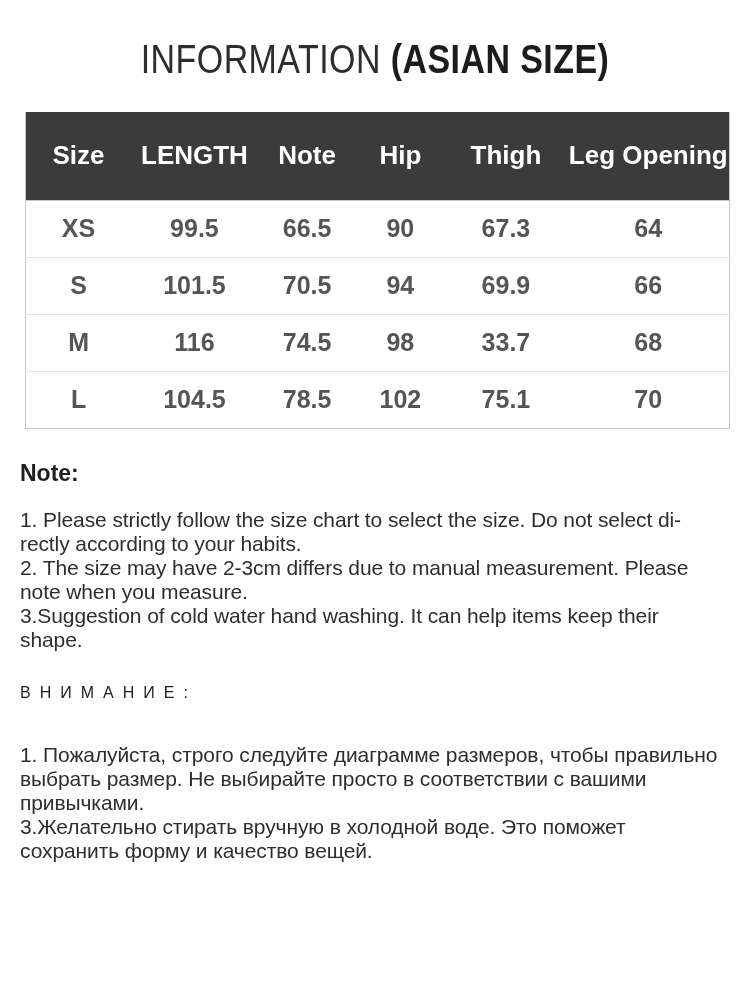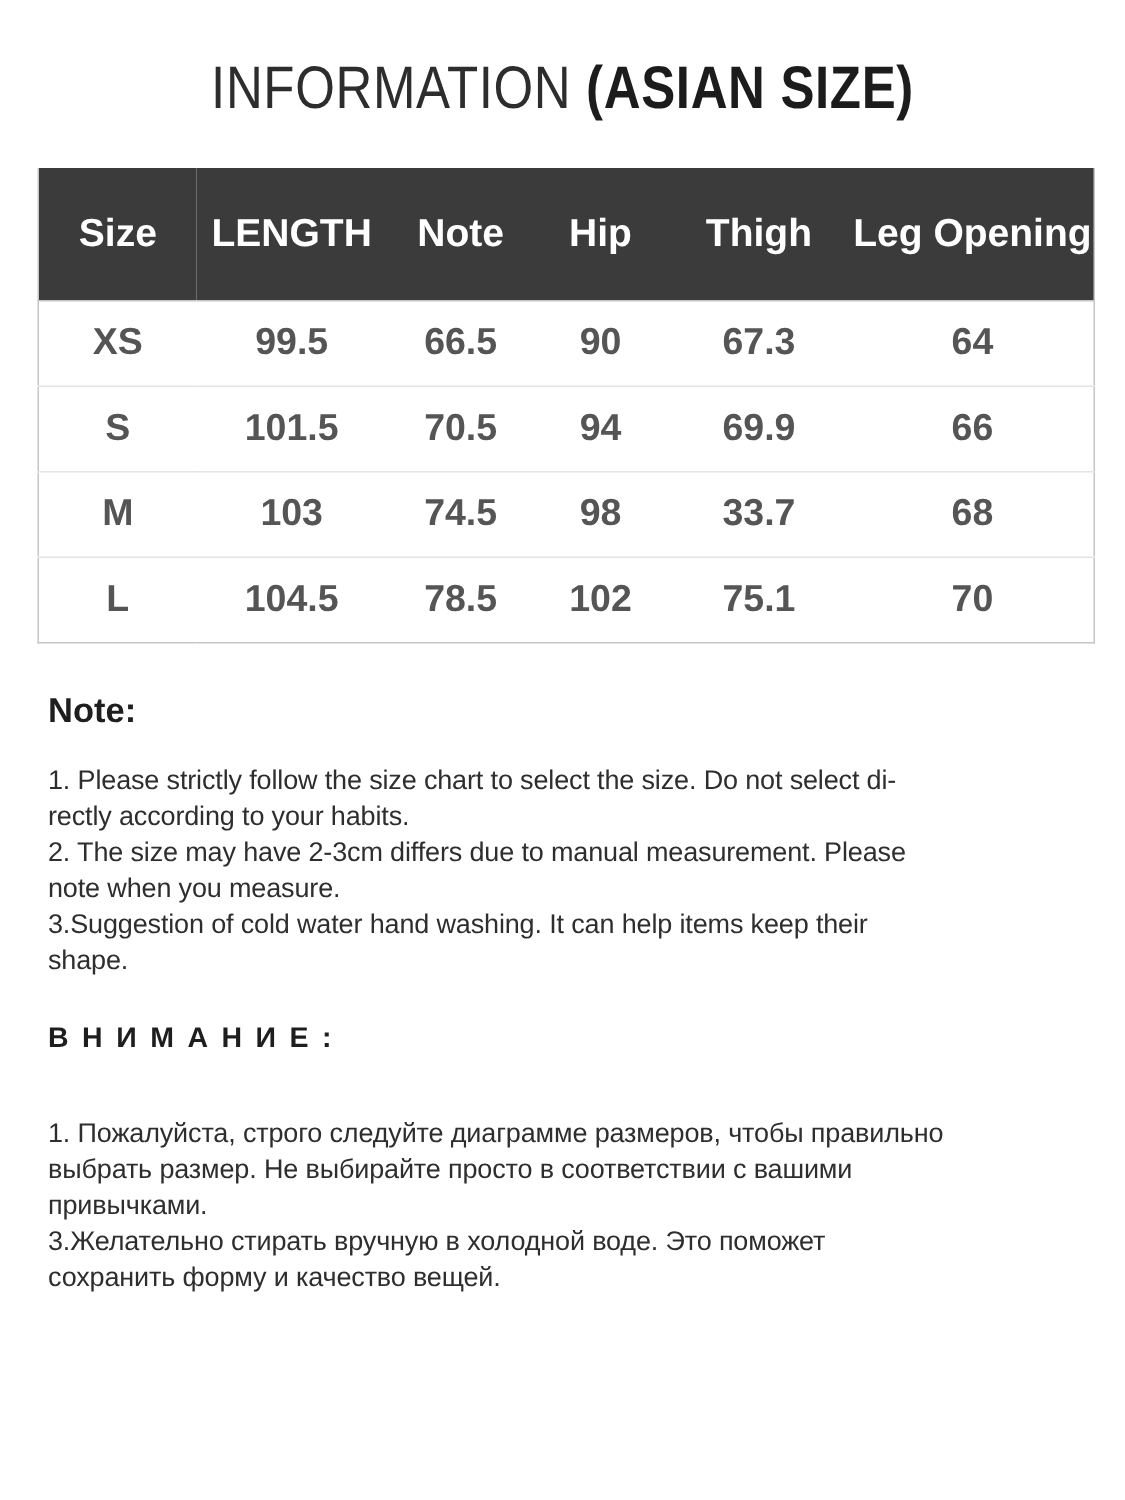--- a/index.html
+++ b/index.html
@@ -28,30 +28,30 @@
     vertical-align:middle;padding:0;letter-spacing:0px;
   }
   table.size-table tbody tr{height:57px;}
   table.size-table tbody td{
     text-align:center;vertical-align:middle;font-size:25px;color:var(--cell-text);
     border-top:1px solid var(--row-line);font-weight:700;
   }
   table.size-table tbody tr:first-child td{border-top:none;}
   table.size-table tbody{border:1px solid var(--table-border);}
   table.size-table{border:1px solid var(--table-border);border-top:none;}
-  .notes{padding:0 32px;}
+  .notes{padding:0 20px;}
   .notes-en{margin-top:30px;}
   .notes h2{font-size:23px;font-weight:700;color:#1e1e1e;line-height:28px;}
   .notes .note-list{margin-top:21px;}
   .notes p{
-    white-space:pre-line;font-size:18px;line-height:24px;color:var(--note-text);
+    white-space:pre-line;font-size:21px;line-height:24px;color:var(--note-text);
     letter-spacing:-0.1px;
   }
   .notes-ru{margin-top:27px;}
-  .notes-ru h2{font-size:19px;letter-spacing:9px;font-weight:700;}
+  .notes-ru h2{font-size:16px;letter-spacing:9px;font-weight:400;}
   .notes-ru .note-list{margin-top:36px;}
 </style>
 </head>
 <body>
 
 <div class="page">
 
   <h1 class="title"><span class="t-light">INFORMATION </span><span class="t-bold">(ASIAN SIZE)</span></h1>
 
   <table class="size-table">
@@ -85,21 +85,21 @@
         <tr>
           <td>S</td>
           <td>101.5</td>
           <td>70.5</td>
           <td>94</td>
           <td>69.9</td>
           <td>66</td>
         </tr>
         <tr>
           <td>M</td>
-          <td>103</td>
+          <td>116</td>
           <td>74.5</td>
           <td>98</td>
           <td>33.7</td>
           <td>68</td>
         </tr>
         <tr>
           <td>L</td>
           <td>104.5</td>
           <td>78.5</td>
           <td>102</td>

